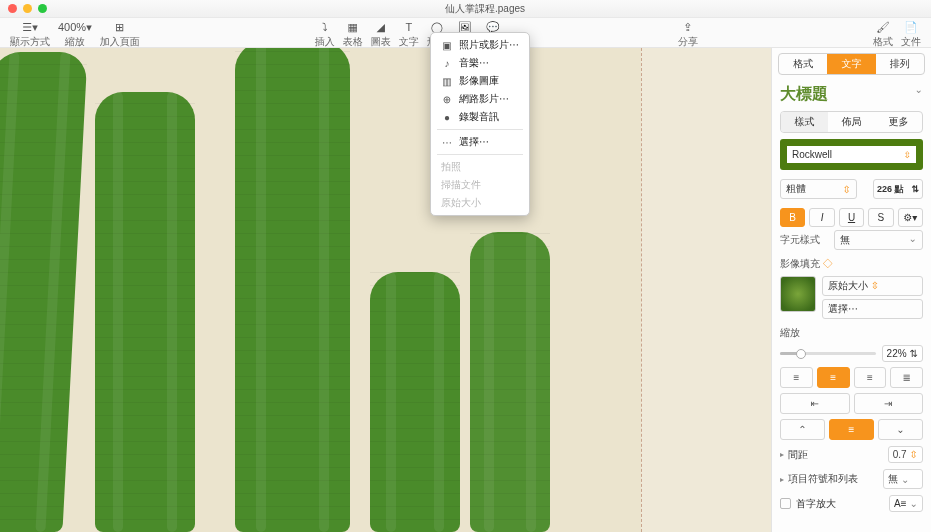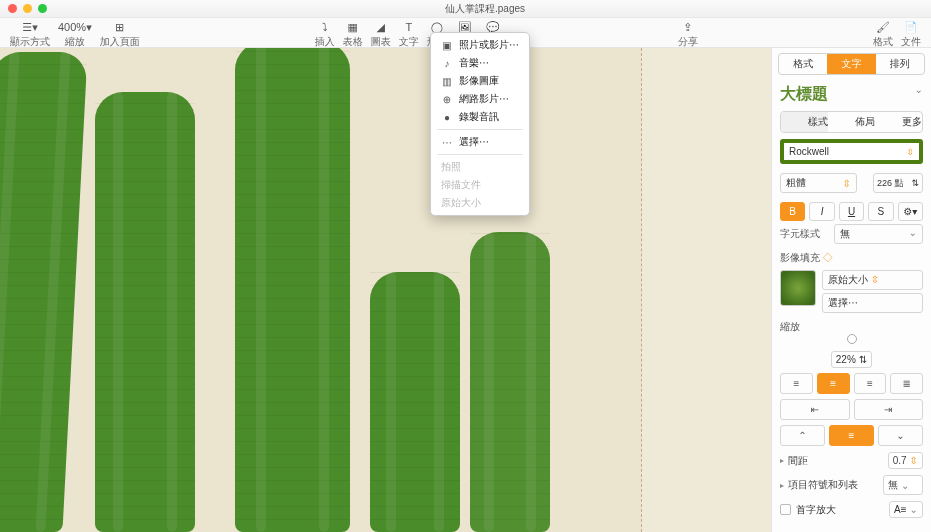--- a/index.html
+++ b/index.html
@@ -40,39 +40,39 @@
 .dd-sep{height:1px;background:#e3e3e3;margin:3px 6px;}
 
 .inspector{position:absolute;top:48px;right:0;bottom:0;width:160px;background:#fdfdfd;border-left:1px solid #e3e3e3;font-size:10px;color:#333;overflow:hidden;}
 .seg { display:flex; border:1px solid #d2d2d2; border-radius:4px; overflow:hidden; margin:5px 6px;}
 .seg div{flex:1;text-align:center;padding:3px 0;font-size:10px;cursor:default;}
 .seg .on{background:#f7941d;color:#fff;}
 .heading-row{display:flex;align-items:flex-start;justify-content:space-between;padding:4px 8px;}
 .heading-row .h{font-size:16px;font-weight:600;color:#5f8c2d;}
 .chev{color:#888;font-size:10px;}
 .seg2{display:flex;border:1px solid #d6d6d6;border-radius:4px;overflow:hidden;margin:2px 8px 6px 8px;}
-.seg2 div{flex:1;text-align:right;padding:3px 0;font-size:10px;}
+.seg2 div{flex:1;text-align:center;padding:3px 0;font-size:10px;}
 .seg2 .on{background:#f0f0f0;}
 .section-label{padding:4px 8px 2px;color:#555;font-size:10px;}
-.select-row{margin:2px 8px;border:4px solid #4d7c0f;border-radius:3px;padding:3px 5px;display:flex;align-items:center;justify-content:space-between;font-size:10px;background:#fff;}
+.select-row{margin:2px 8px;border:7px solid #4d7c0f;border-radius:3px;padding:3px 5px;display:flex;align-items:center;justify-content:space-between;font-size:10px;background:#fff;}
 .select-row .arr{color:#f7941d;font-size:9px;}
 .split-row{display:flex;gap:16px;margin:9px 8px;}
 .split-row .sel{flex:1;border:1px solid #d6d6d6;border-radius:3px;padding:2px 5px;display:flex;justify-content:space-between;align-items:center;font-size:10px;}
-.spin{width:50px;border:1px solid #d6d6d6;border-radius:3px;padding:2px 3px;display:flex;justify-content:space-between;align-items:center;font-size:9px;}
+.spin{width:50px;border:1px solid #d6d6d6;border-radius:3px;padding:2px 3px;display:flex;justify-content:space-between;align-items:center;font-size:9px;font-weight:bold;}
 .style-btns{display:flex;gap:4px;margin:3px 8px;}
 .sbtn{flex:1;border:1px solid #d6d6d6;border-radius:3px;text-align:center;padding:3px 0;font-size:10px;}
 .sbtn.on{background:#f7941d;color:#fff;border-color:#f7941d;}
 .gear{width:26px;}
 .row-line{display:flex;align-items:center;gap:4px;margin:3px 8px;}
 .row-line .lab{flex:0 0 50px;font-size:10px;color:#555;}
 .row-line .sel{flex:1;border:1px solid #d6d6d6;border-radius:3px;padding:2px 5px;display:flex;justify-content:space-between;font-size:10px;}
 .img-fill{display:flex;gap:6px;margin:3px 8px;align-items:flex-start;}
 .thumb{width:36px;height:36px;background:radial-gradient(circle at 50% 50%, #7aa53a 0%, #3d6b1a 80%);border-radius:3px;border:1px solid #ccc;}
 .fill-right{flex:1;display:flex;flex-direction:column;gap:3px;}
-.slider-row{display:flex;align-items:center;gap:12px;margin:3px 8px;flex-direction:column;}
+.slider-row{display:flex;align-items:center;gap:6px;margin:3px 8px;}
 .slider{flex:1;height:3px;background:#ddd;border-radius:2px;position:relative;}
 .slider .fill{position:absolute;left:0;top:0;bottom:0;width:22%;background:#bbb;border-radius:2px;}
 .slider .knob{position:absolute;left:22%;top:50%;width:10px;height:10px;border-radius:50%;background:#fff;border:1px solid #aaa;transform:translate(-50%,-50%);}
 .align-set{display:flex;gap:4px;margin:5px 8px;}
 .abtn{flex:1;border:1px solid #d6d6d6;border-radius:3px;text-align:center;padding:4px 0;font-size:10px;color:#555;}
 .abtn.on{background:#f7941d;color:#fff;border-color:#f7941d;}
 .disclose{display:flex;align-items:center;gap:4px;margin:6px 8px 2px;font-size:10px;color:#444;}
 .disclose .tri{font-size:8px;color:#888;}
 .val-spin{border:1px solid #d6d6d6;border-radius:3px;padding:2px 4px;font-size:10px;display:flex;align-items:center;gap:3px;background:#fff;}
 .chk-row{display:flex;align-items:center;gap:5px;margin:6px 8px;font-size:10px;}

